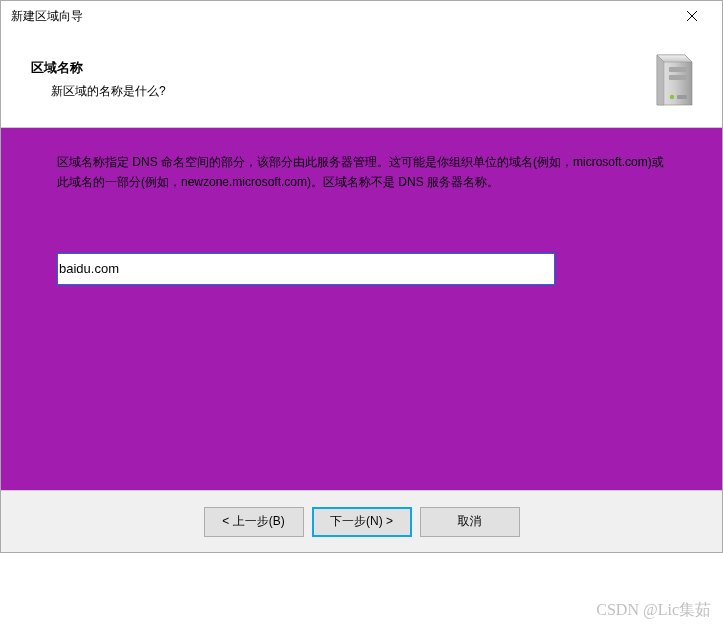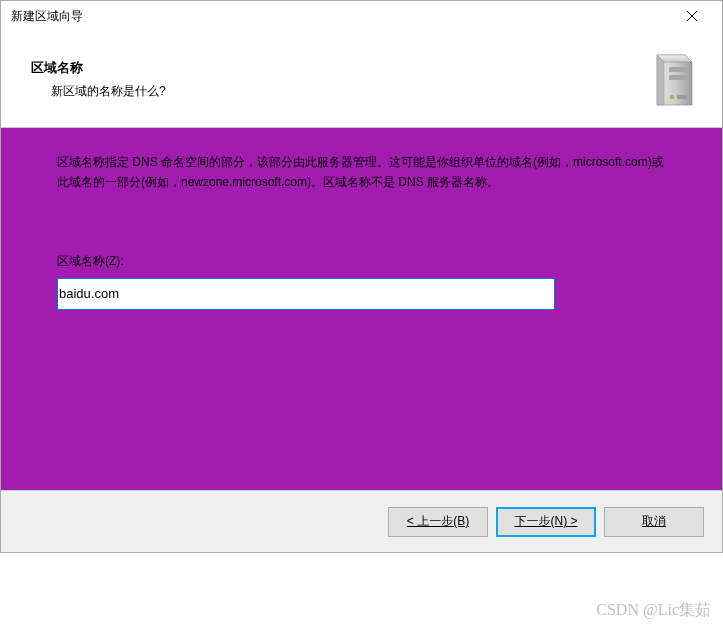--- a/index.html
+++ b/index.html
@@ -105,25 +105,24 @@
       padding: 4px 1px;
       font-size: 13px;
       font-family: inherit;
       outline: none;
     }
     .footer {
       height: 62px;
       border-top: 1px solid #ccc;
       display: flex;
       align-items: center;
-      justify-content: flex-end;
+      justify-content: center;
       padding: 0 18px;
       gap: 8px;
       background: #f0f0f0;
-      text-decoration: underline;
     }
     .btn {
       min-width: 100px;
       height: 30px;
       border: 1px solid #adadad;
       background: #e1e1e1;
       font-size: 12px;
       font-family: inherit;
       cursor: pointer;
       color: #000;
@@ -185,21 +184,20 @@
         <circle cx="23" cy="50" r="2.2" fill="#8bc34a"></circle>
         <rect x="28" y="48" width="10" height="4" rx="1" fill="#9a9a9a"></rect>
       </svg>
     </div>
   </div>
 
   <div class="divider"></div>
 
   <div class="content">
     <div class="description">区域名称指定 DNS 命名空间的部分，该部分由此服务器管理。这可能是你组织单位的域名(例如，microsoft.com)或此域名的一部分(例如，newzone.microsoft.com)。区域名称不是 DNS 服务器名称。</div>
-    <div class="input-label">区域名称(Z):</div>
     <input type="text" class="zone-input" value="baidu.com" style="">
   </div>
 
   <div class="footer">
     <button class="btn">&lt; 上一步(B)</button>
     <button class="btn btn-primary">下一步(N) &gt;</button>
     <button class="btn btn-cancel">取消</button>
   </div>
 
 </div>

